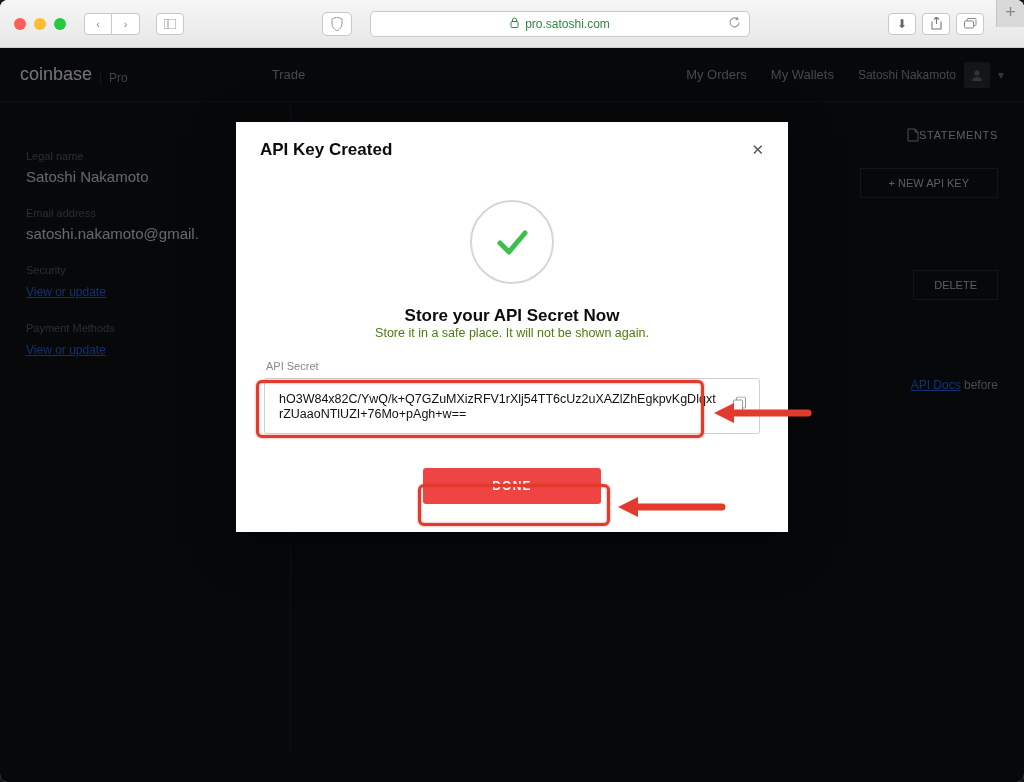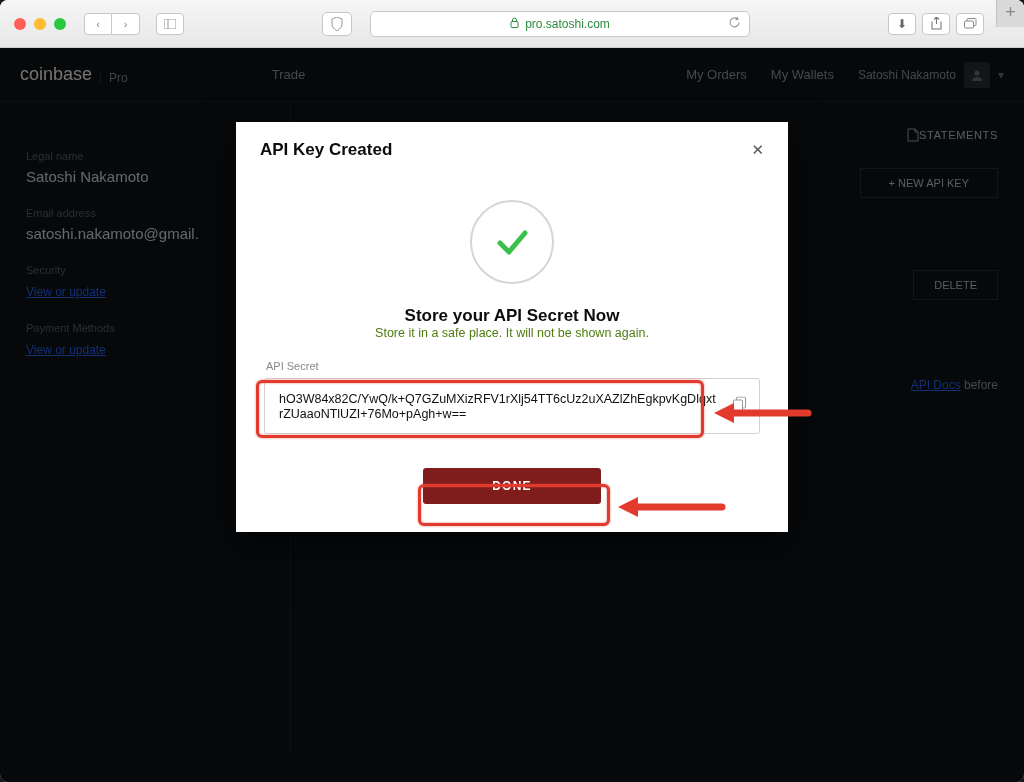--- a/index.html
+++ b/index.html
@@ -54,21 +54,21 @@
     .modal-head { display:flex; align-items:center; padding:18px 24px; border-bottom:none; }
     .modal-head h2 { font-size:17px; font-weight:600; }
     .modal-close { margin-left:auto; font-size:15px; color:#555; cursor:pointer; }
     .modal-body { padding:8px 28px 28px; text-align:center; }
     .check-ring { width:84px; height:84px; border:2px solid #d6d6d6; border-radius:50%; margin:14px auto 22px; display:flex; align-items:center; justify-content:center; }
     .modal-title { font-size:17px; font-weight:600; }
     .modal-sub { font-size:12.5px; color:#4d7c0f; margin-bottom:20px; }
     .secret-label { font-size:11px; color:#888; text-align:left; margin-bottom:6px; padding-left:2px; }
     .secret-box { border:1px solid #d0d0d0; border-radius:3px; padding:12px 42px 12px 14px; font-family:ui-monospace,Menlo,Consolas,monospace; font-size:12.5px; color:#111; text-align:left; word-break:break-all; position:relative; }
     .copy-ic { position:absolute; right:12px; top:50%; transform:translateY(-50%); color:#888; }
-    .done-btn { margin:34px auto 0; width:178px; height:36px; background:#7f1d1d; color:#fff; border:none; border-radius:3px; font-size:12px; font-weight:600; letter-spacing:.1em; display:flex; align-items:center; justify-content:center; cursor:pointer; }
+    .done-btn { margin:34px auto 0; width:178px; height:36px; background:#ef4444; color:#fff; border:none; border-radius:3px; font-size:12px; font-weight:600; letter-spacing:.1em; display:flex; align-items:center; justify-content:center; cursor:pointer; }
 
     .anno { position:absolute; z-index:30; border:3px solid #e23b2e; border-radius:6px; pointer-events:none; filter:drop-shadow(0 0 1px rgba(226,59,46,.6)); }
     .anno-secret { left:256px; top:380px; width:448px; height:58px; }
     .anno-done  { left:418px; top:484px; width:192px; height:42px; }
     .arrow { position:absolute; z-index:30; pointer-events:none; }
     svg.arrow-svg path{stroke:#e23b2e;stroke-width:7;fill:none;stroke-linecap:round;}
     svg.arrow-svg polygon{fill:#e23b2e;}
   </style>
 </head>
 <body>

